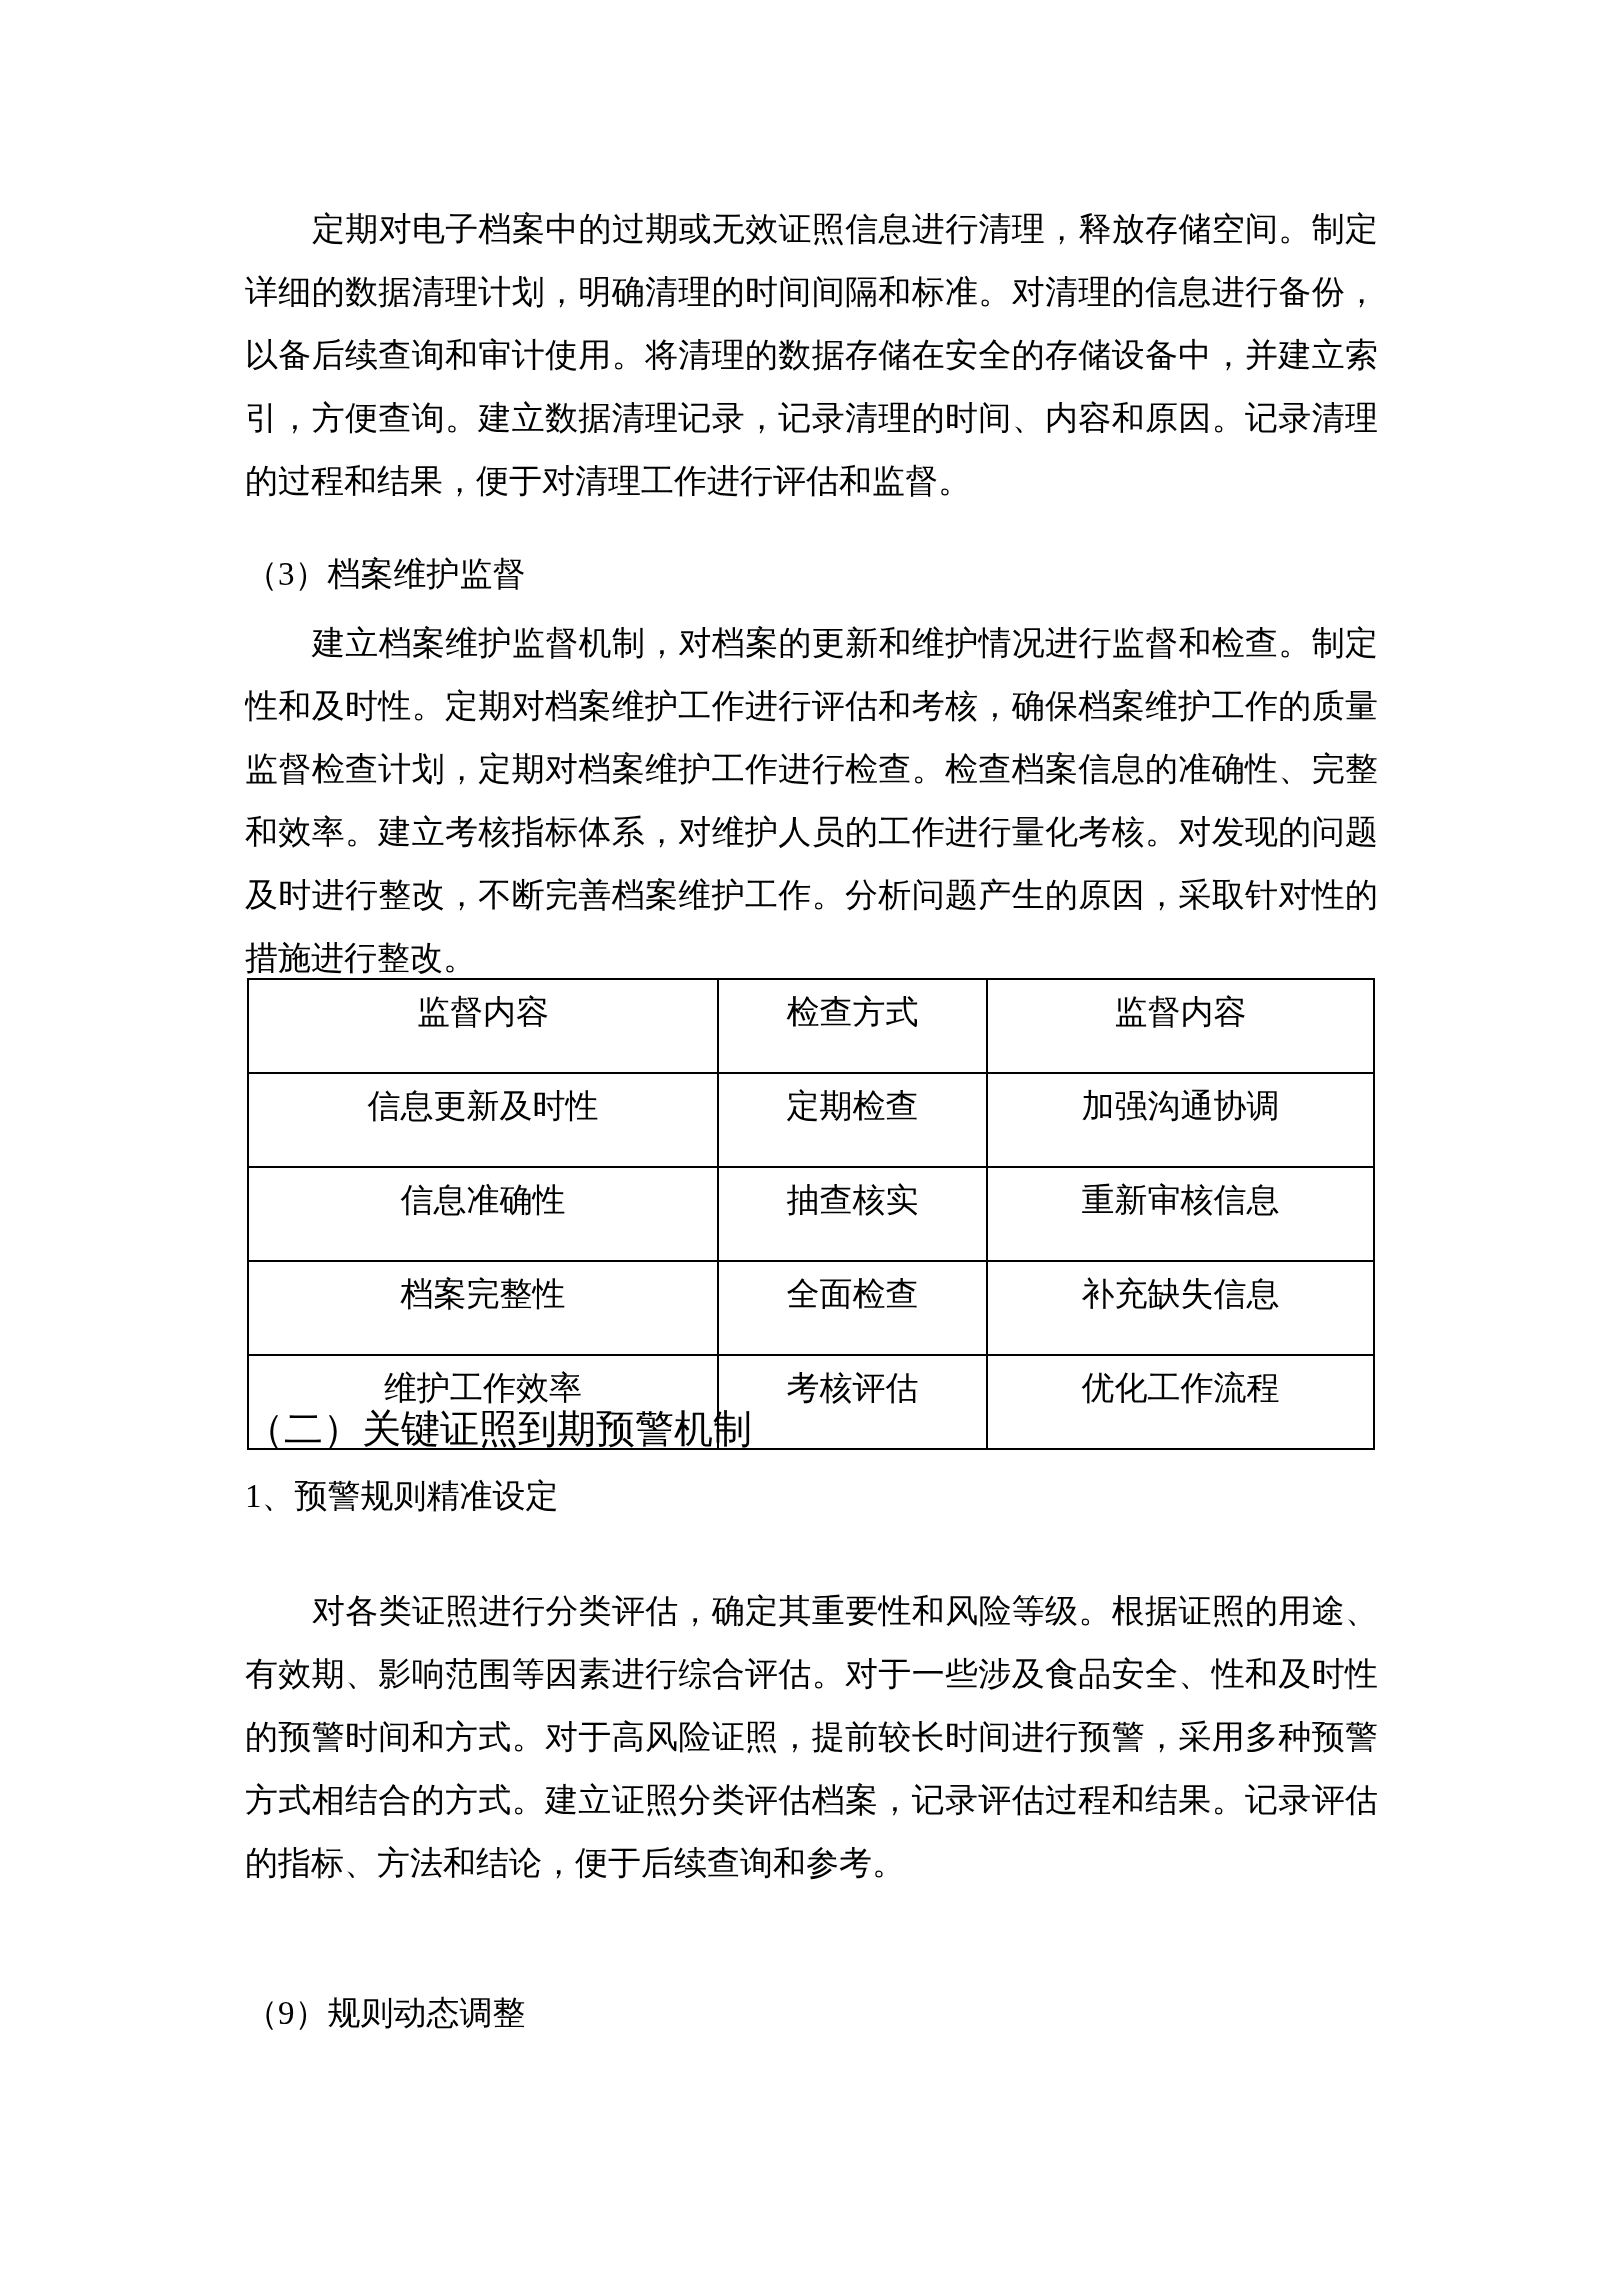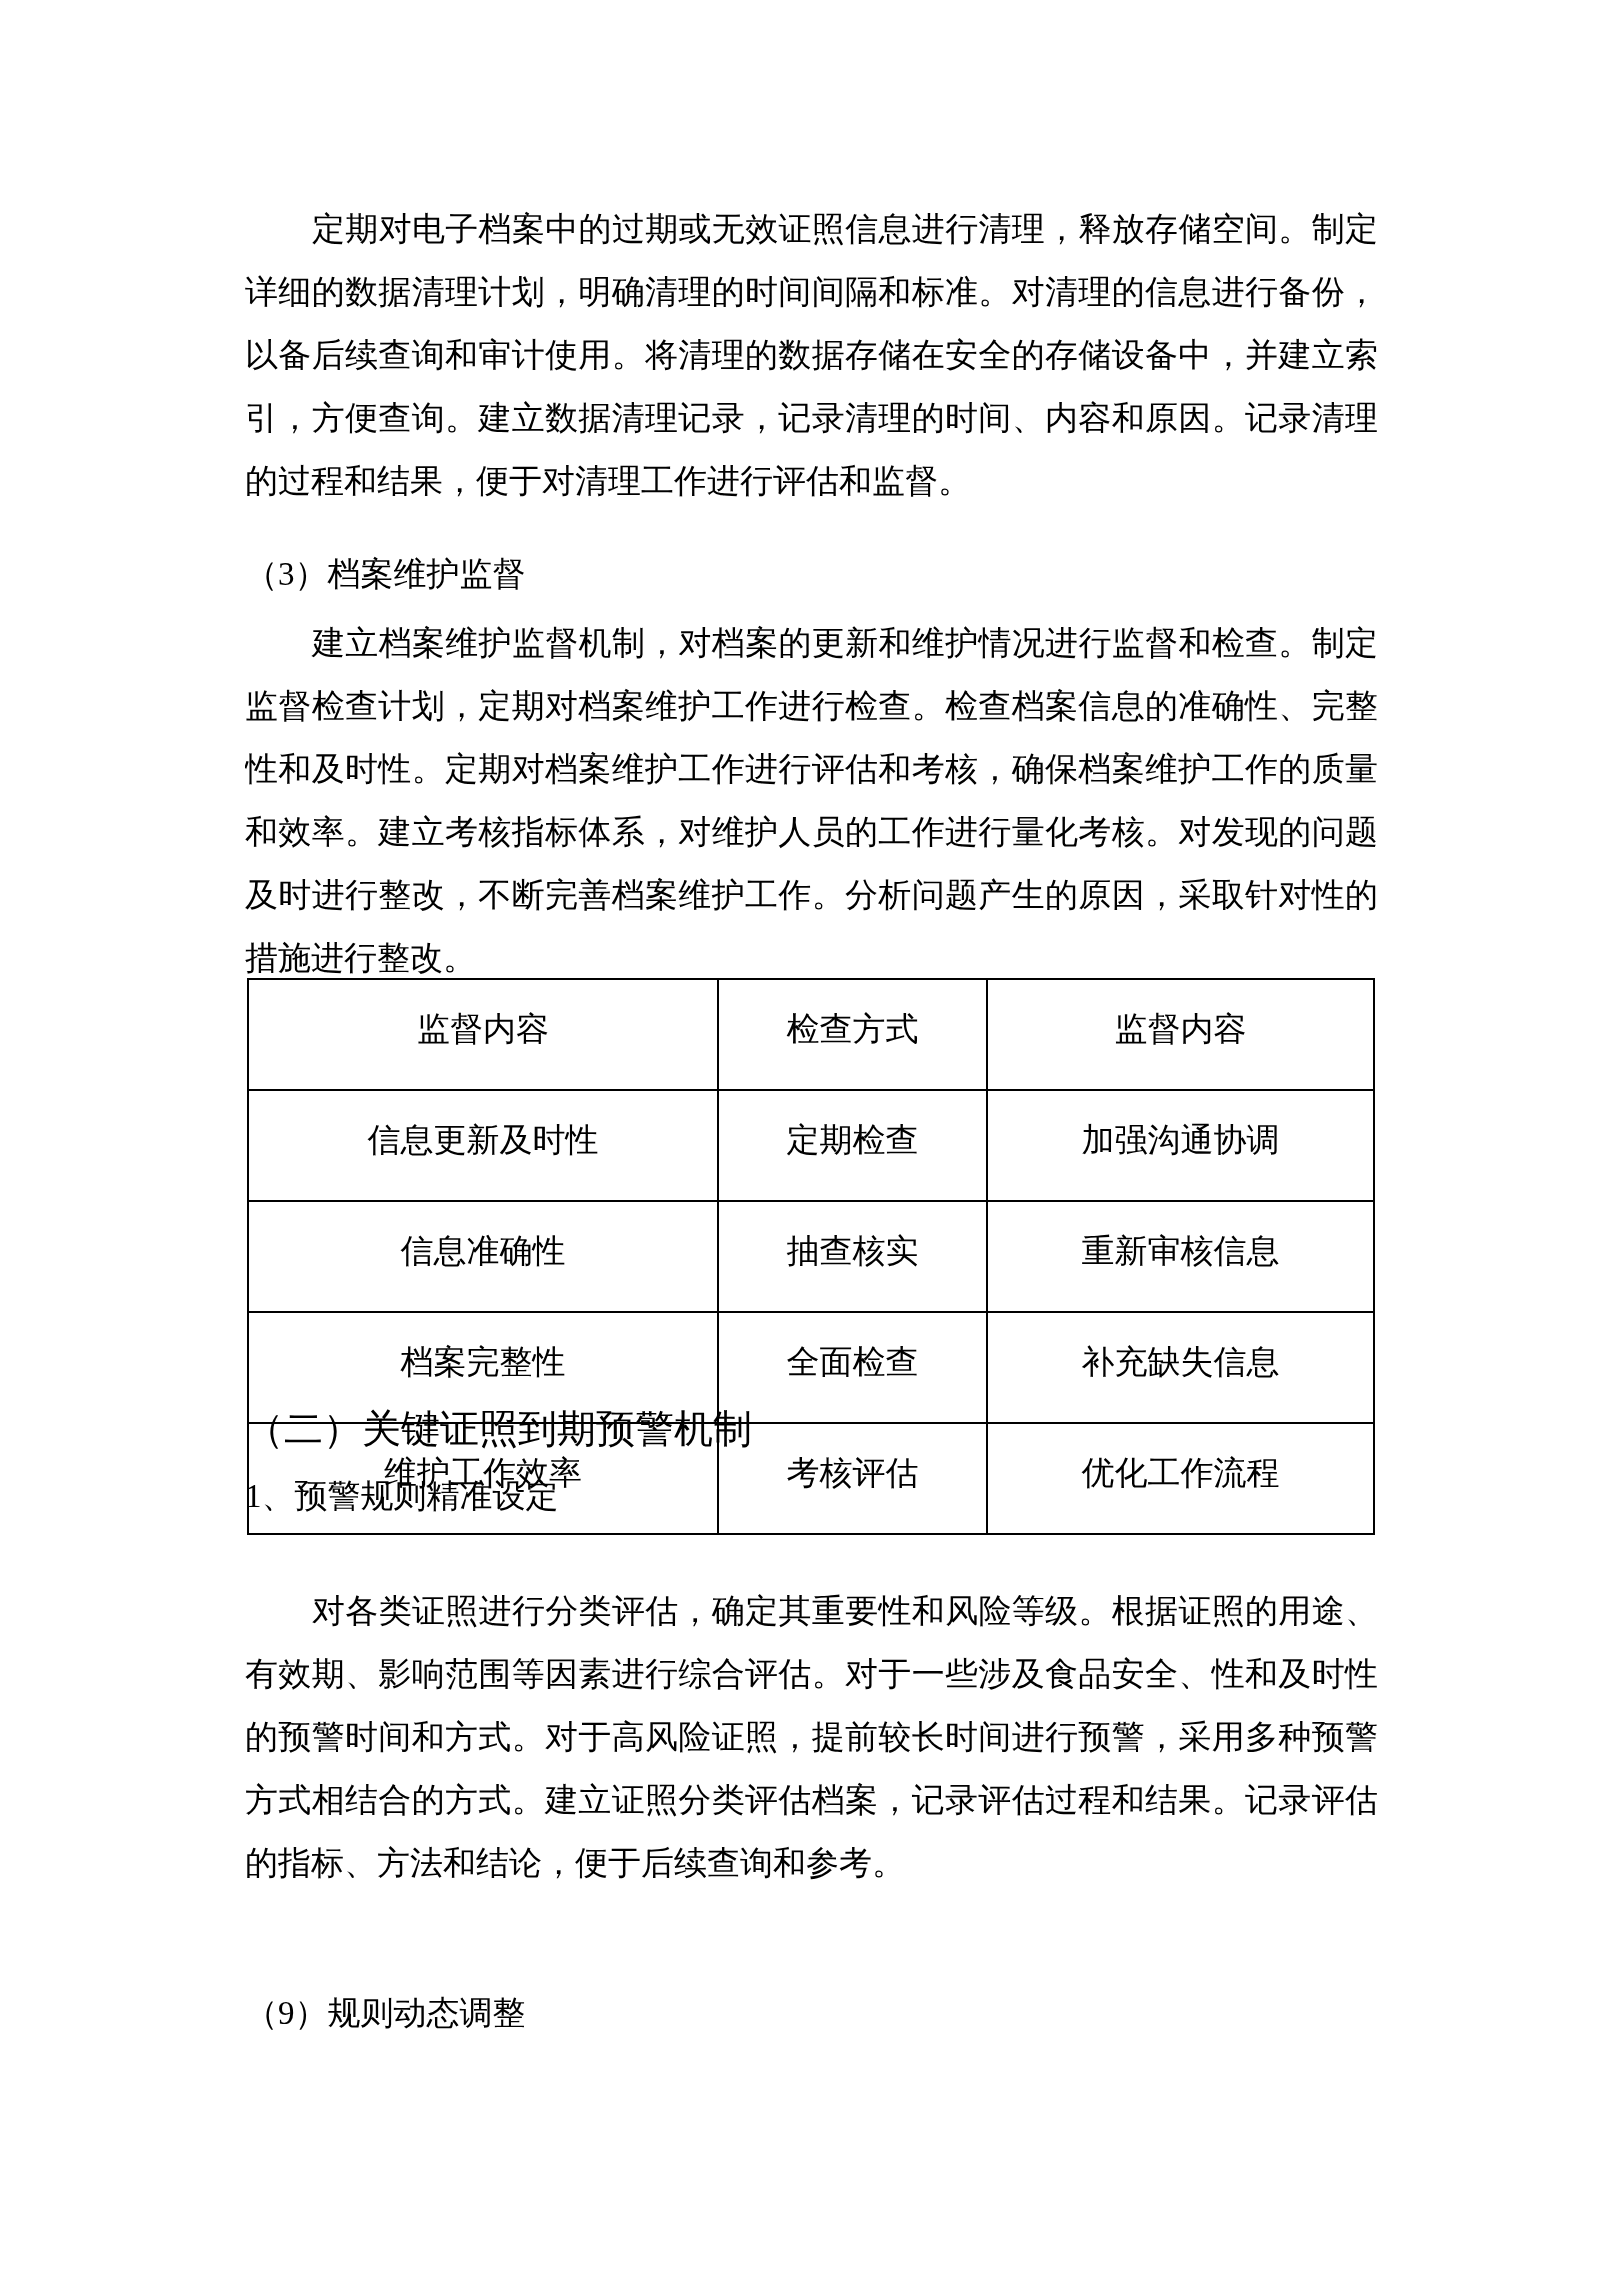--- a/index.html
+++ b/index.html
@@ -56,21 +56,21 @@
     border-collapse: collapse;
     table-layout: fixed;
   }
   .sup-table td, .sup-table th {
     border: 2.6px solid #000000;
     font-size: 33px;
     font-weight: normal;
     line-height: 38px;
     text-align: center;
     vertical-align: top;
-    padding: 30px 0 0 0;
+    padding: 13px 0 0 0;
     height: 79px;
     overflow: hidden;
   }
 </style>
 </head>
 <body>
 
 <div class="page">
 
   <div class="block para" style="top:190px">
@@ -78,22 +78,22 @@
       <div class="tline">详细的数据清理计划，明确清理的时间间隔和标准。对清理的信息进行备份，</div>
       <div class="tline">以备后续查询和审计使用。将清理的数据存储在安全的存储设备中，并建立索</div>
       <div class="tline">引，方便查询。建立数据清理记录，记录清理的时间、内容和原因。记录清理</div>
       <div class="tline tline-last">的过程和结果，便于对清理工作进行评估和监督。</div>
     </div>
 
   <div class="block h-small" style="top:535px">（3）档案维护监督</div>
 
   <div class="block para" style="top:604px">
       <div class="tline">建立档案维护监督机制，对档案的更新和维护情况进行监督和检查。制定</div>
+      <div class="tline">性和及时性。定期对档案维护工作进行评估和考核，确保档案维护工作的质量</div>
       <div class="tline">监督检查计划，定期对档案维护工作进行检查。检查档案信息的准确性、完整</div>
-      <div class="tline">性和及时性。定期对档案维护工作进行评估和考核，确保档案维护工作的质量</div>
       <div class="tline">和效率。建立考核指标体系，对维护人员的工作进行量化考核。对发现的问题</div>
       <div class="tline">及时进行整改，不断完善档案维护工作。分析问题产生的原因，采取针对性的</div>
       <div class="tline tline-last">措施进行整改。</div>
     </div>
 
   <table class="sup-table">
     <colgroup>
       <col style="width:470px">
       <col style="width:269px">
       <col style="width:387px">

